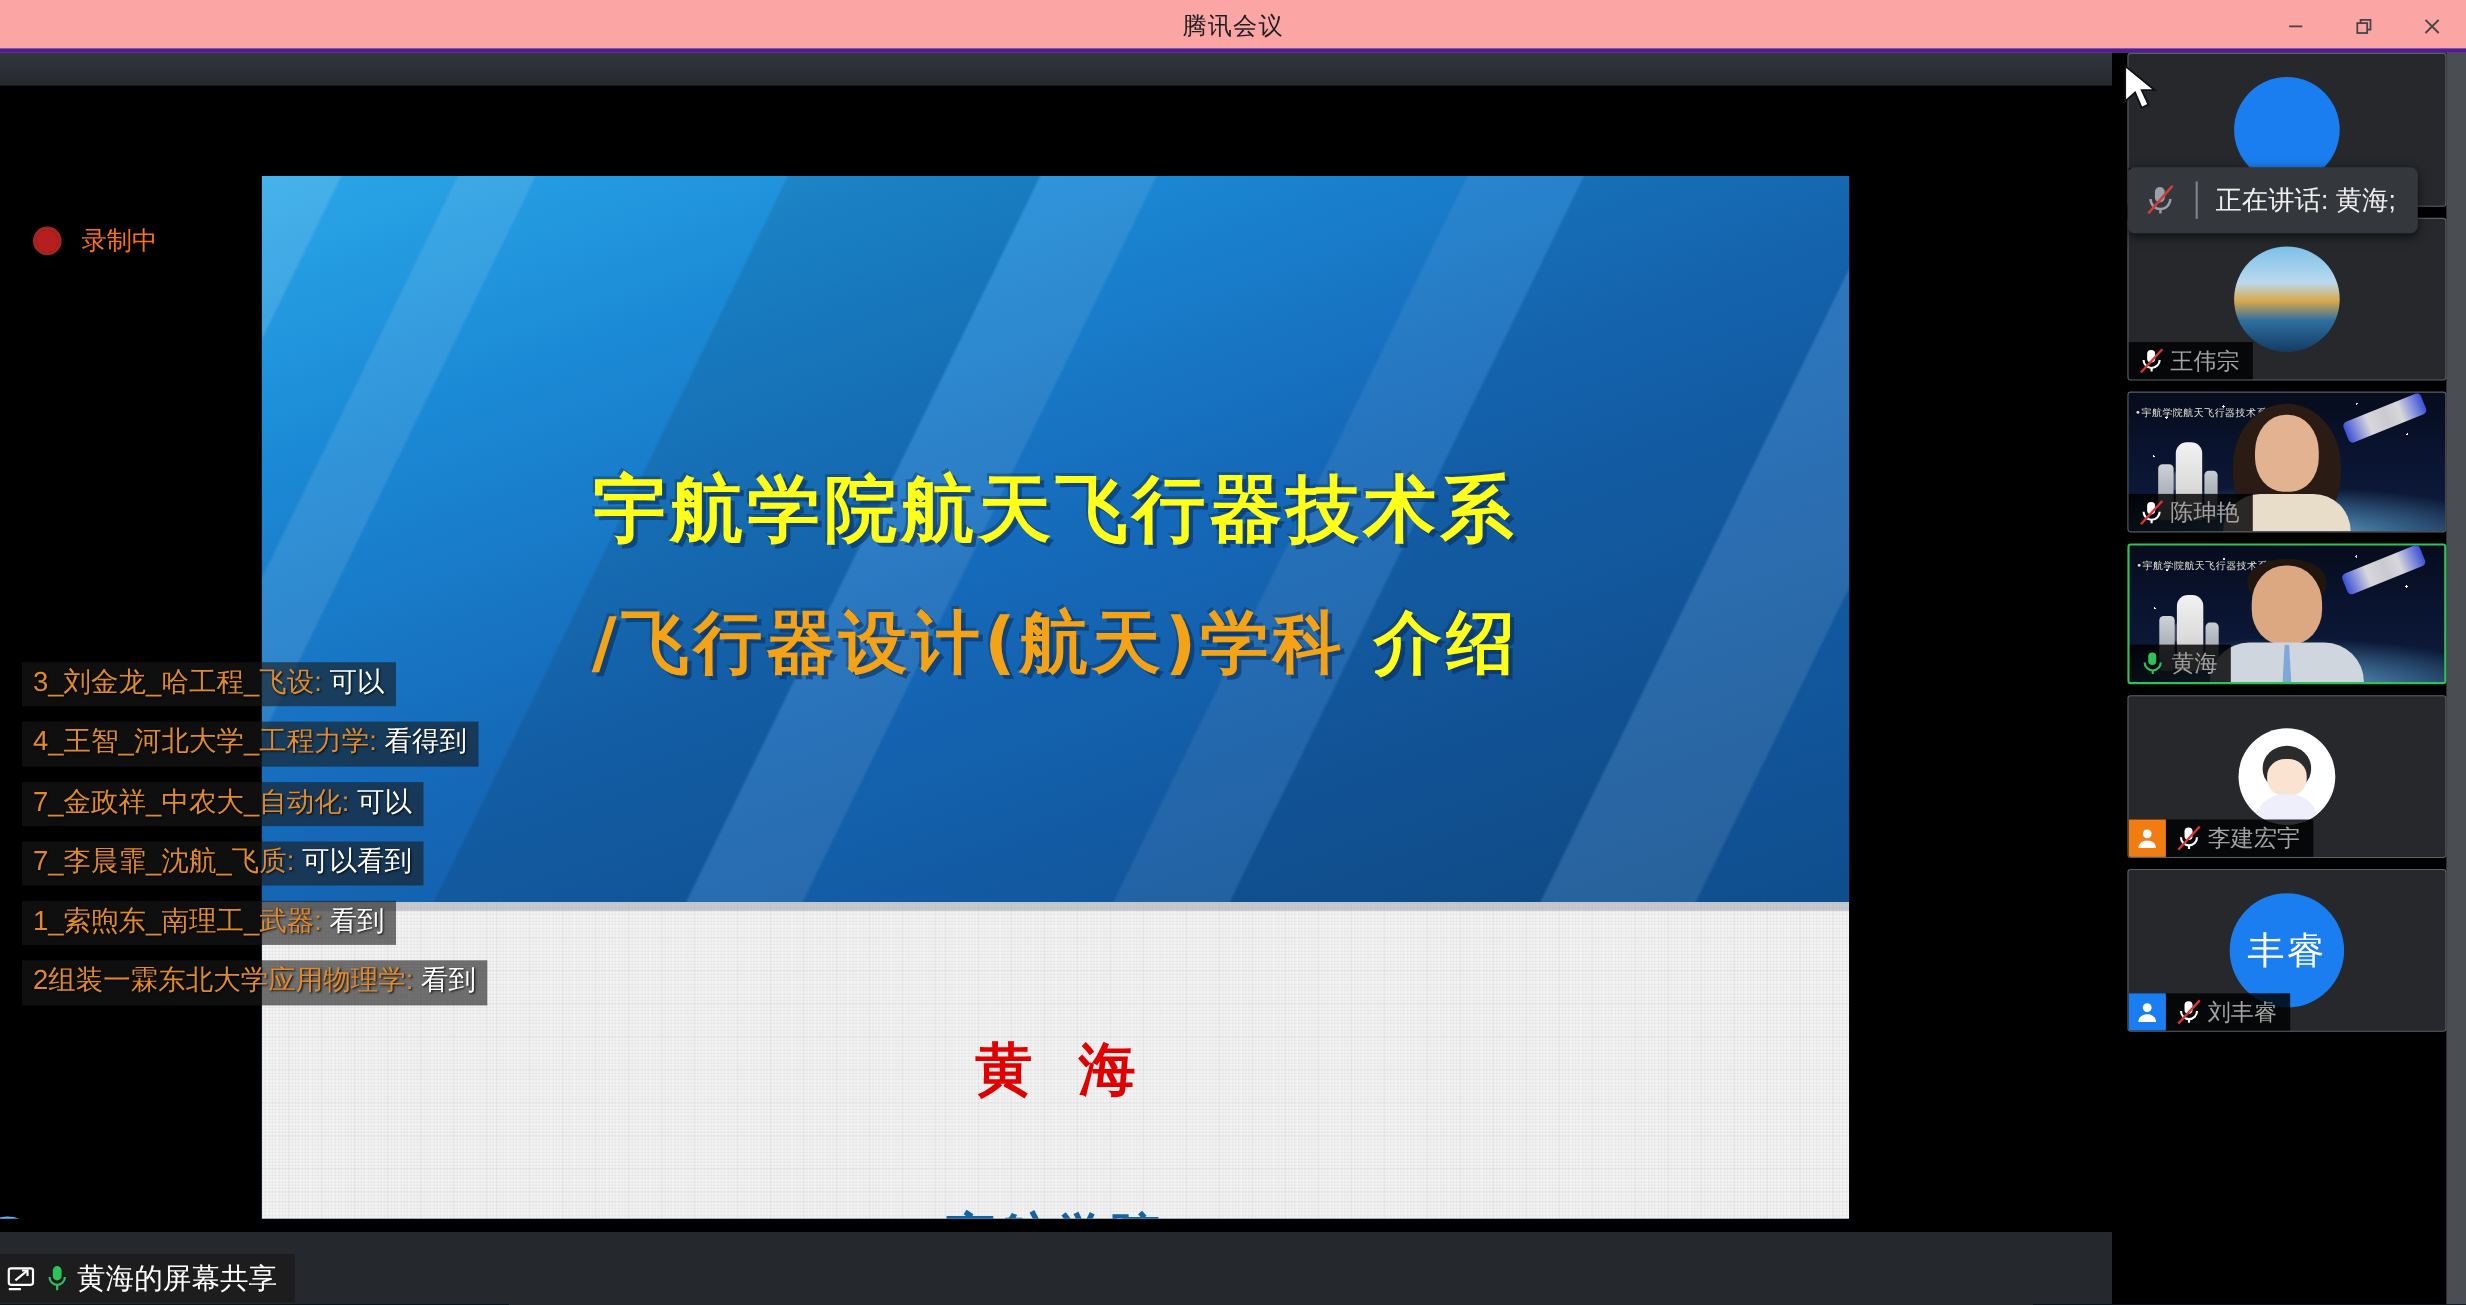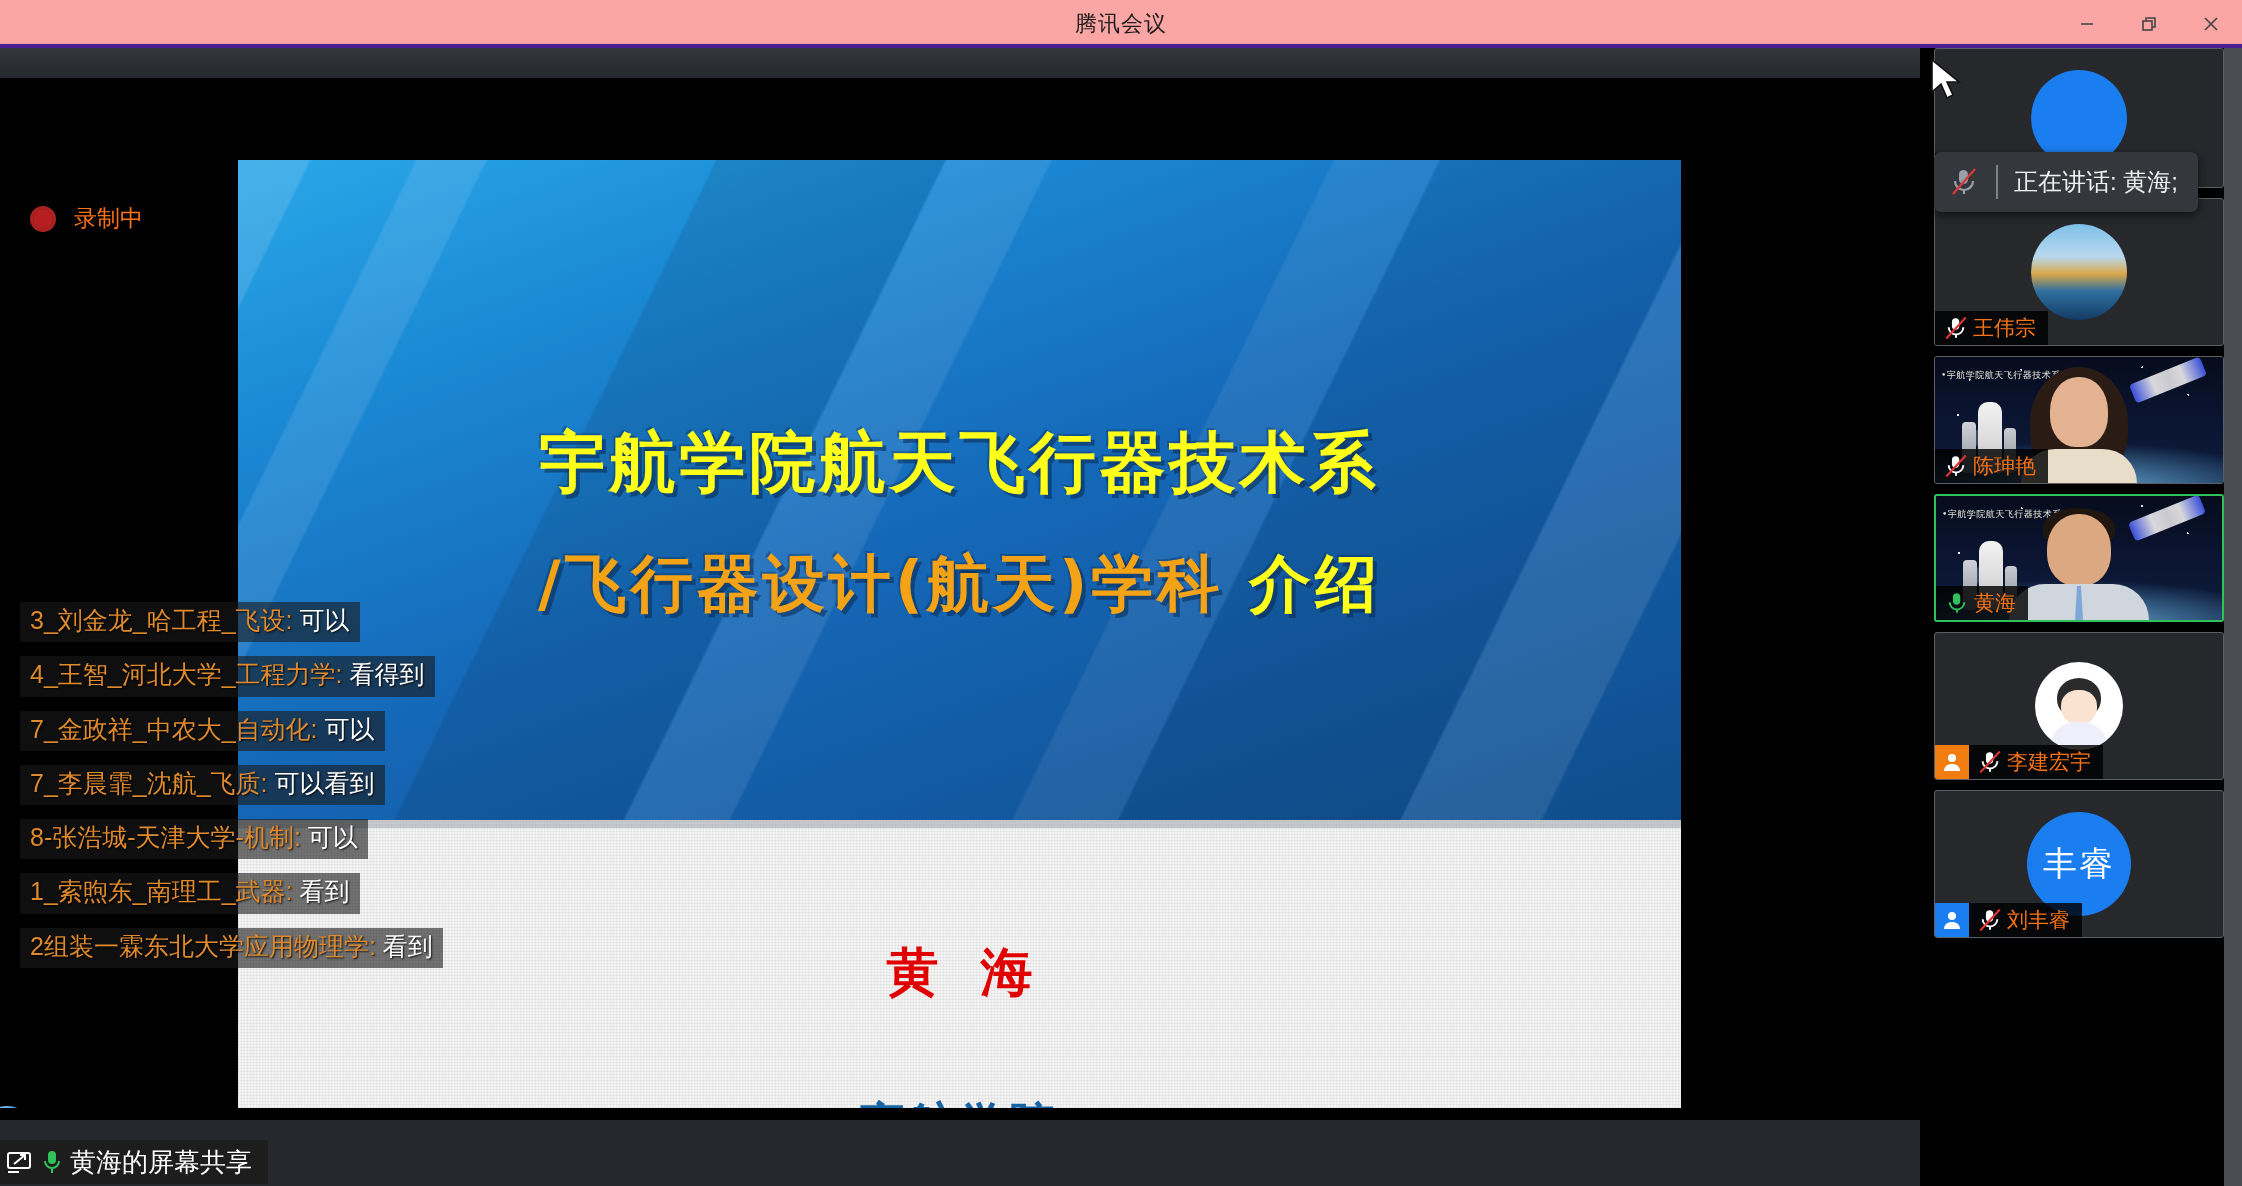--- a/index.html
+++ b/index.html
@@ -148,21 +148,21 @@
   .person { position:absolute; left:50%; transform:translateX(-50%); }
   .head { border-radius:48% 48% 44% 44%; }
   .body { position:absolute; left:50%; transform:translateX(-50%); border-radius:40px 40px 0 0; }
   .hair { position:absolute; border-radius:50% 50% 40% 40%; }
   .tie { position:absolute; left:50%; transform:translateX(-50%);
          background:#7fa8d8; clip-path:polygon(40% 0,60% 0,70% 100%,30% 100%); }
 
   
   .nameplate { position:absolute; left:0; bottom:0; display:flex; align-items:center;
       background:rgba(0,0,0,.82); height:34px; padding-right:12px; z-index:5; }
-  .nameplate .nm { color:#f97316; font-size:21px; padding-left:2px;font-family:Liberation Serif, serif; }
+  .nameplate .nm { color:#a3a3a3; font-size:21px; padding-left:2px;font-family:Liberation Serif, serif; }
   .badge-user { width:34px; height:34px; display:flex; align-items:center;
       justify-content:center; }
   .badge-user.orange { background:#f07c12; }
   .badge-user.blue { background:#1a7ef0; }
   .mic-wrap { width:30px; height:34px; display:flex; align-items:center;
       justify-content:center; margin-left:6px; }
 
   
   .tooltip { position:absolute; left:1934px; top:152px; height:60px; z-index:60;
       background:#34373c; border-radius:7px; display:flex; align-items:center;
@@ -223,21 +223,20 @@
           <i></i>
         </div>
       <div class="rec-label">录制中</div>
     </div>
 
     <div class="chat" id="chat-list">
         <div class="chat-msg"><span class="chat-from">3_刘金龙_哈工程_飞设:</span> <span class="chat-text">可以</span></div>
         <div class="chat-msg"><span class="chat-from">4_王智_河北大学_工程力学:</span> <span class="chat-text">看得到</span></div>
         <div class="chat-msg"><span class="chat-from">7_金政祥_中农大_自动化:</span> <span class="chat-text">可以</span></div>
         <div class="chat-msg"><span class="chat-from">7_李晨霏_沈航_飞质:</span> <span class="chat-text">可以看到</span></div>
-        <div class="chat-msg"><span class="chat-from">8-张浩城-天津大学-机制:</span> <span class="chat-text">可以</span></div>
         <div class="chat-msg"><span class="chat-from">1_索煦东_南理工_武器:</span> <span class="chat-text">看到</span></div>
         <div class="chat-msg"><span class="chat-from">2组装一霖东北大学应用物理学:</span> <span class="chat-text">看到</span></div>
       </div>
 
     <div class="timer-bubble">
       
     </div>
 
   </div>
 

